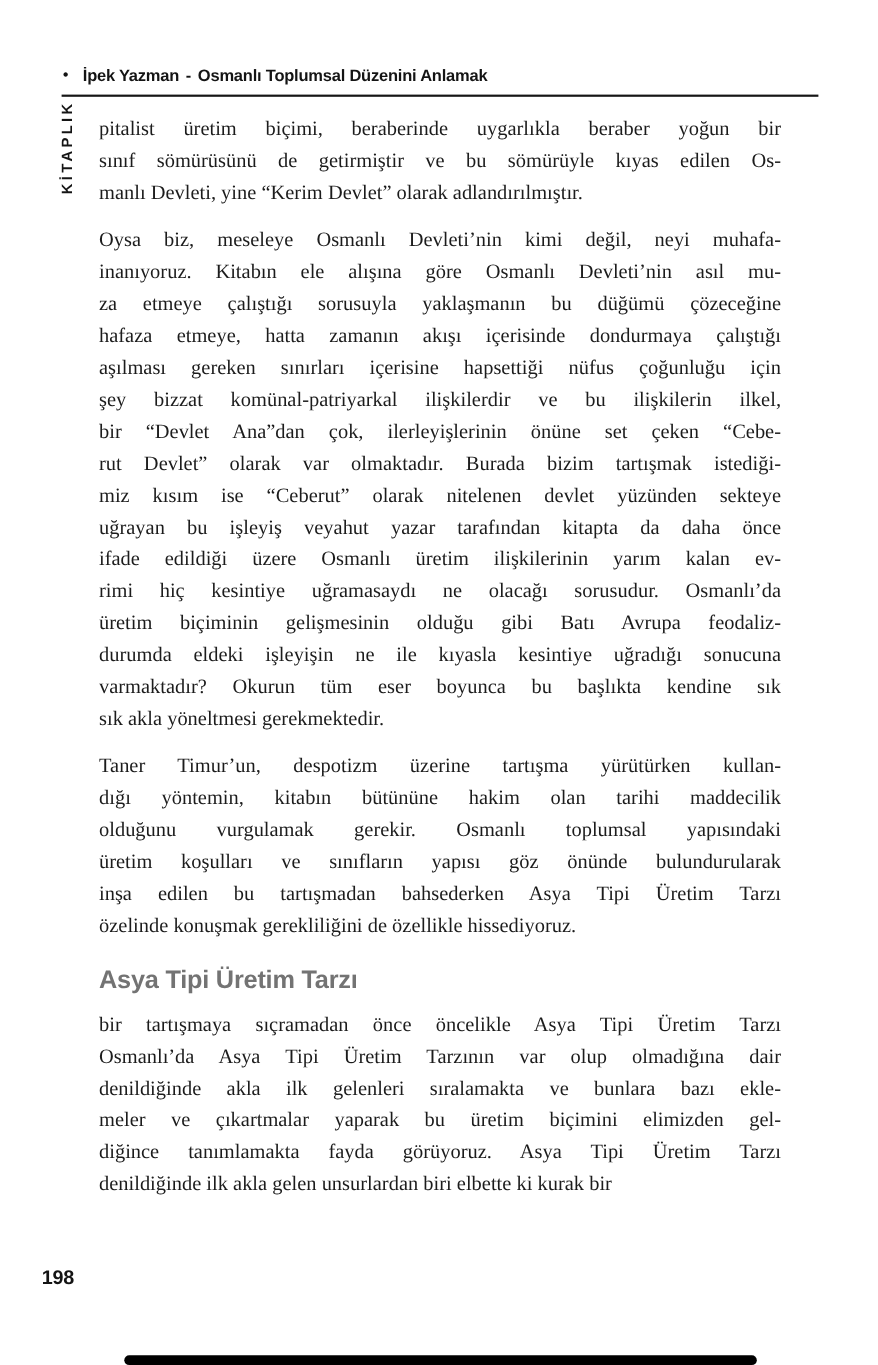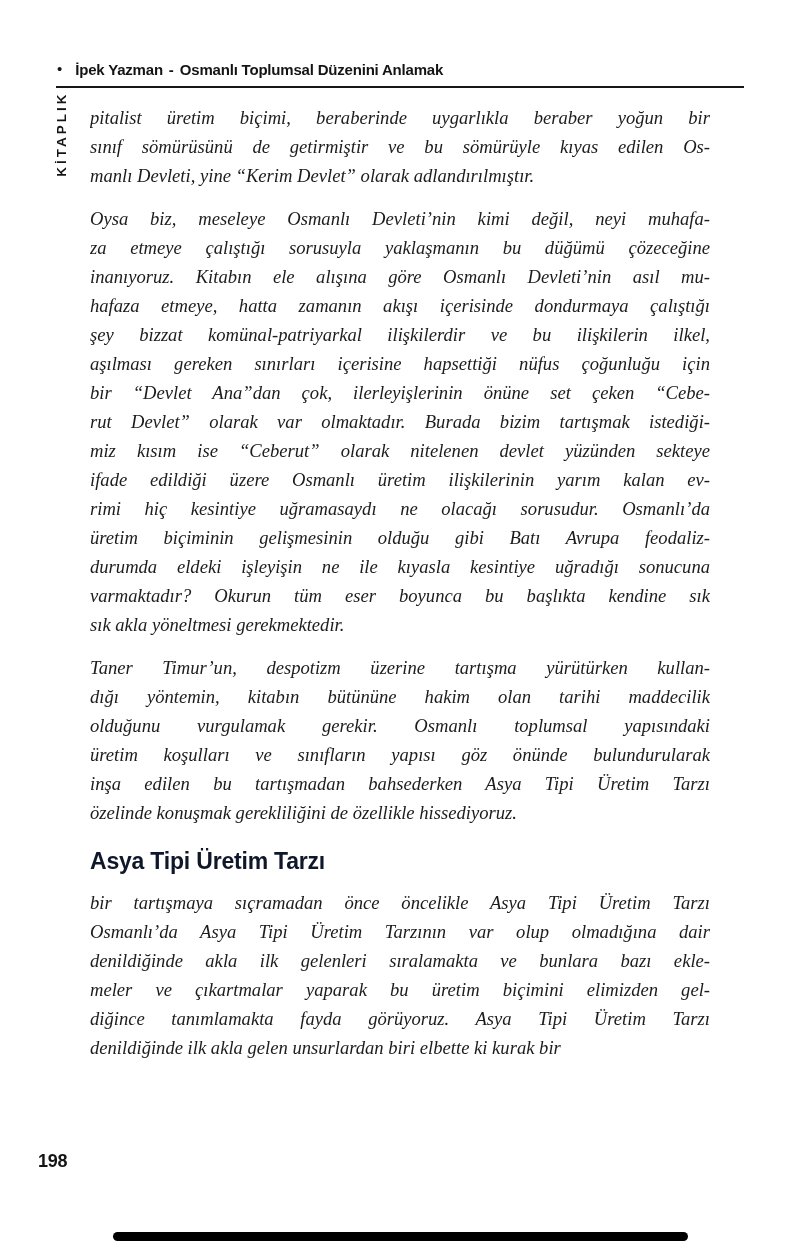--- a/index.html
+++ b/index.html
@@ -35,30 +35,30 @@
     font-family:"Liberation Sans", sans-serif;
     font-weight:700;font-size:13.5px;letter-spacing:3px;
     color:#141414;white-space:nowrap;
   }
 
   
   .content{
     position:absolute;left:90px;top:103px;width:620px;
     color:#1c1c1c;
   }
-  .paragraph{margin:0 0 14px 0;font-style:italic;}
+  .paragraph{margin:0 0 14px 0;}
   .tline{
     font-size:18.6px;line-height:29px;height:29px;overflow:hidden;
     text-align:justify;text-align-last:justify;
   }
   .tline.last{text-align-last:left;}
   .heading{
     font-family:"Liberation Sans", sans-serif;
     font-weight:700;font-size:23px;letter-spacing:-0.2px;
-    color:#0f172a;margin:20px 0 13px 0;line-height:28px;
+    color:#737373;margin:20px 0 13px 0;line-height:28px;
   }
 
   
   .pagenum{
     position:absolute;left:38px;top:1151px;
     font-family:"Liberation Sans", sans-serif;
     font-weight:700;font-size:18px;letter-spacing:-0.3px;color:#141414;
   }
   .bottom-bar{
     position:absolute;left:113px;top:1232px;width:575px;height:9px;
@@ -82,28 +82,29 @@
   <div class="vlabel">KİTAPLIK</div>
 
   <div class="content" id="content">
       <div class="paragraph">
         <div class="tline">pitalist üretim biçimi, beraberinde uygarlıkla beraber yoğun bir</div>
         <div class="tline">sınıf sömürüsünü de getirmiştir ve bu sömürüyle kıyas edilen Os-</div>
         <div class="tline last">manlı Devleti, yine “Kerim Devlet” olarak adlandırılmıştır.</div>
       </div>
       <div class="paragraph">
         <div class="tline">Oysa biz, meseleye Osmanlı Devleti’nin kimi değil, neyi muhafa-</div>
+        <div class="tline">inanıyoruz. Kitabın ele alışına göre Osmanlı Devleti’nin asıl mu-</div>
         <div class="tline">za etmeye çalıştığı sorusuyla yaklaşmanın bu düğümü çözeceğine</div>
-        <div class="tline">inanıyoruz. Kitabın ele alışına göre Osmanlı Devleti’nin asıl mu-</div>
         <div class="tline">hafaza etmeye, hatta zamanın akışı içerisinde dondurmaya çalıştığı</div>
+        <div class="tline">aşılması gereken sınırları içerisine hapsettiği nüfus çoğunluğu için</div>
         <div class="tline">şey bizzat komünal-patriyarkal ilişkilerdir ve bu ilişkilerin ilkel,</div>
-        <div class="tline">aşılması gereken sınırları içerisine hapsettiği nüfus çoğunluğu için</div>
         <div class="tline">bir “Devlet Ana”dan çok, ilerleyişlerinin önüne set çeken “Cebe-</div>
         <div class="tline">rut Devlet” olarak var olmaktadır. Burada bizim tartışmak istediği-</div>
         <div class="tline">miz kısım ise “Ceberut” olarak nitelenen devlet yüzünden sekteye</div>
+        <div class="tline">uğrayan bu işleyiş veyahut yazar tarafından kitapta da daha önce</div>
         <div class="tline">ifade edildiği üzere Osmanlı üretim ilişkilerinin yarım kalan ev-</div>
         <div class="tline">rimi hiç kesintiye uğramasaydı ne olacağı sorusudur. Osmanlı’da</div>
         <div class="tline">üretim biçiminin gelişmesinin olduğu gibi Batı Avrupa feodaliz-</div>
         <div class="tline">durumda eldeki işleyişin ne ile kıyasla kesintiye uğradığı sonucuna</div>
         <div class="tline">varmaktadır? Okurun tüm eser boyunca bu başlıkta kendine sık</div>
         <div class="tline last">sık akla yöneltmesi gerekmektedir.</div>
       </div>
       <div class="paragraph">
         <div class="tline">Taner Timur’un, despotizm üzerine tartışma yürütürken kullan-</div>
         <div class="tline">dığı yöntemin, kitabın bütününe hakim olan tarihi maddecilik</div>

